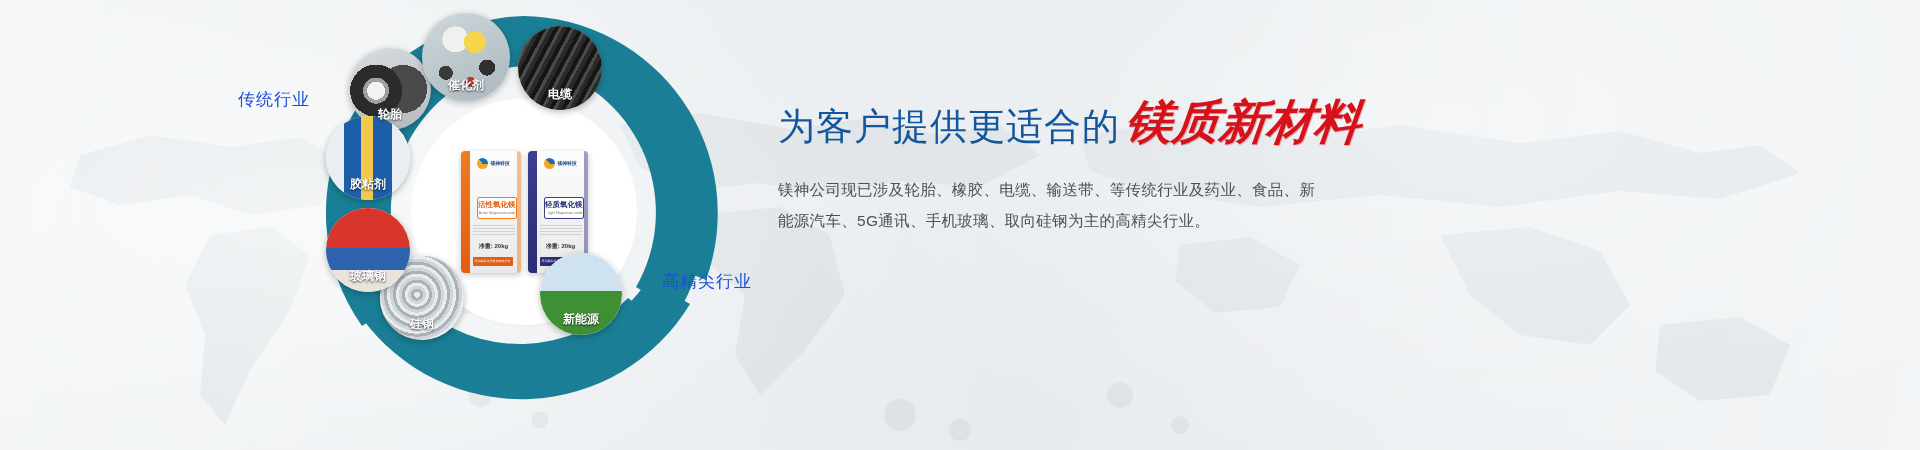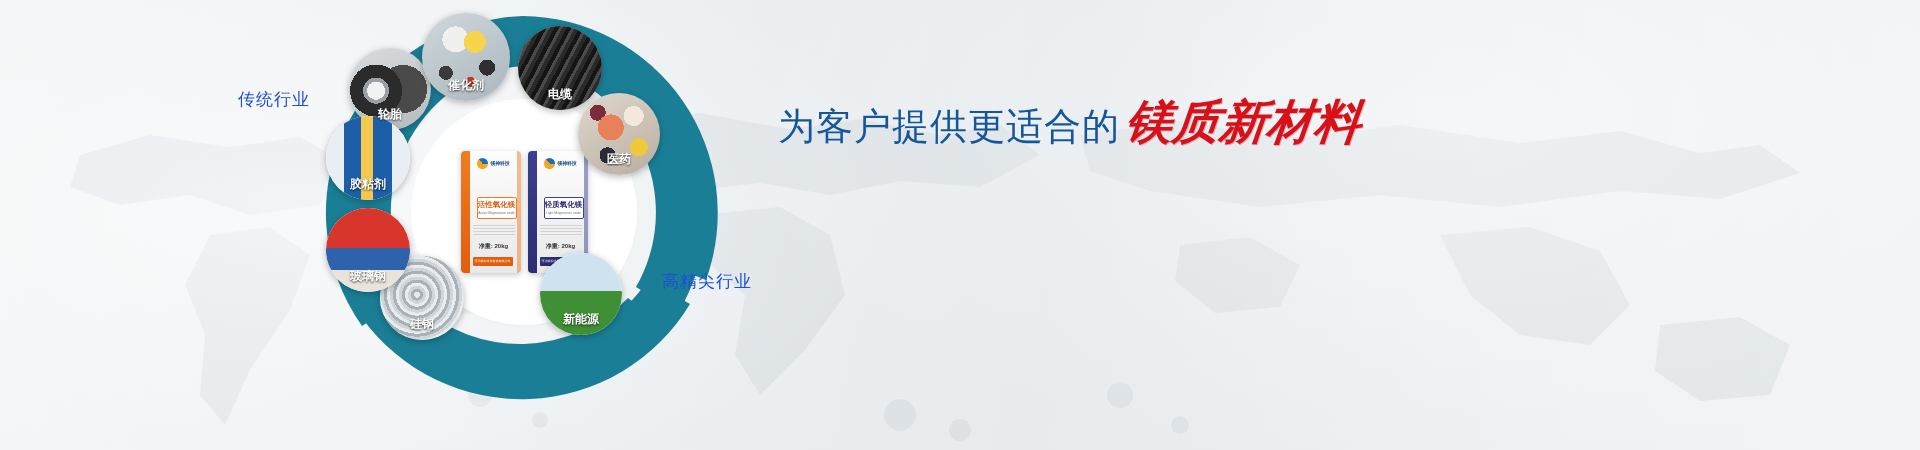--- a/index.html
+++ b/index.html
@@ -67,21 +67,21 @@
   .bag .logo .mark{
     width:11px; height:11px; border-radius:50%;
     background:conic-gradient(from 200deg,#f5a623 0deg 120deg,#1a6fb5 120deg 250deg,#f5a623 250deg 360deg);
   }
   .bag .logo .brand{
     font-size:5px; font-weight:bold; letter-spacing:-.2px; line-height:1;
     color:#1a4f8a; white-space:nowrap;
   }
   .bag .title-box{
     margin-top:28px; width:40px; padding:3px 0;
-    border-radius:2px; text-align:center; background:#fff;
+    border-radius:2px; text-align:right; background:#fff;
     margin-left:12px;
   }
   .bag.orange .title-box{ border:1px solid #f07c1e; }
   .bag.purple .title-box{ border:1px solid #3b3f8f; }
   .bag .cn{ font-size:7.5px; font-weight:bold; line-height:1.15; }
   .bag.orange .cn{ color:#e25d10; }
   .bag.purple .cn{ color:#2a2e72; }
   .bag .en{ font-size:3.4px; color:#777; line-height:1.2; margin-top:1px; }
   .bag .fine{
     margin-top:6px; margin-left:6px; width:42px; height:10px;
@@ -253,30 +253,20 @@
     <span class="node-label">催化剂</span>
   </div>
 
   <div class="node" style="left:200px; top:18px; width:84px; height:84px;">
     <div class="photo" style="background:
            repeating-linear-gradient(118deg,#151515 0 4px,#4a4a4a 4px 7px,#2a2a2a 7px 11px),
            linear-gradient(150deg,#cdb98a,#8c7a52);"></div>
     <span class="node-label">电缆</span>
   </div>
 
-  <div class="node" style="left:260px; top:85px; width:82px; height:82px;">
-    <div class="photo" style="background:
-           radial-gradient(circle at 40% 42%, #e8805a 0 13px, transparent 13px),
-           radial-gradient(circle at 68% 28%, #f2e9dc 0 10px, transparent 10px),
-           radial-gradient(circle at 24% 24%, #7b2d3a 0 8px, transparent 8px),
-           radial-gradient(circle at 74% 66%, #f0c83c 0 9px, transparent 9px),
-           radial-gradient(circle at 36% 76%, #2b2b3a 0 8px, transparent 8px),
-           linear-gradient(150deg,#dfd8cd,#b9ada0);"></div>
-    <span class="node-label">医药</span>
-  </div>
 
 
   <div class="node" style="left:222px; top:245px; width:82px; height:82px;">
     <div class="photo" style="background:
            linear-gradient(180deg,#cfe2f0 0 46%, #3f8f35 46% 100%),
            linear-gradient(#fff,#fff);"></div>
     <span class="node-label">新能源</span>
   </div>
 
 
@@ -303,13 +293,17 @@
 </div>
 
 <div class="caption cap-left">传统行业</div>
 <div class="caption cap-right">高精尖行业</div>
 
 <div class="copy">
   <div class="headline">
     <span class="blue">为客户提供更适合的</span>
     <span class="red">镁质新材料</span>
   </div>
+  <div class="para">
+    <div>镁神公司现已涉及轮胎、橡胶、电缆、输送带、等传统行业及药业、食品、新</div>
+    <div>能源汽车、5G通讯、手机玻璃、取向硅钢为主的高精尖行业。</div>
+  </div>
 </div>
 
 </body></html>

